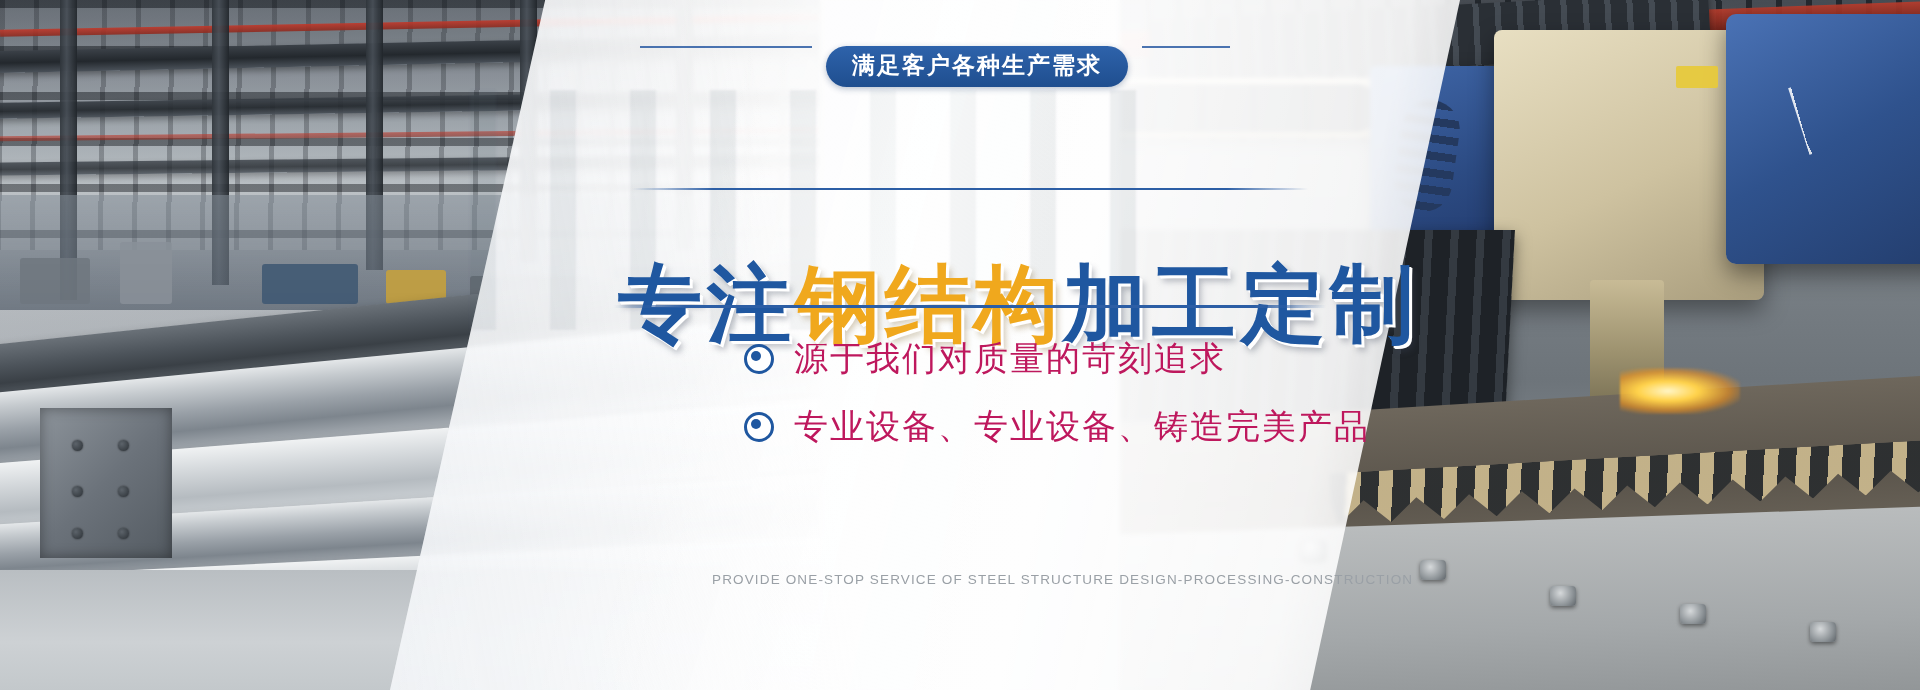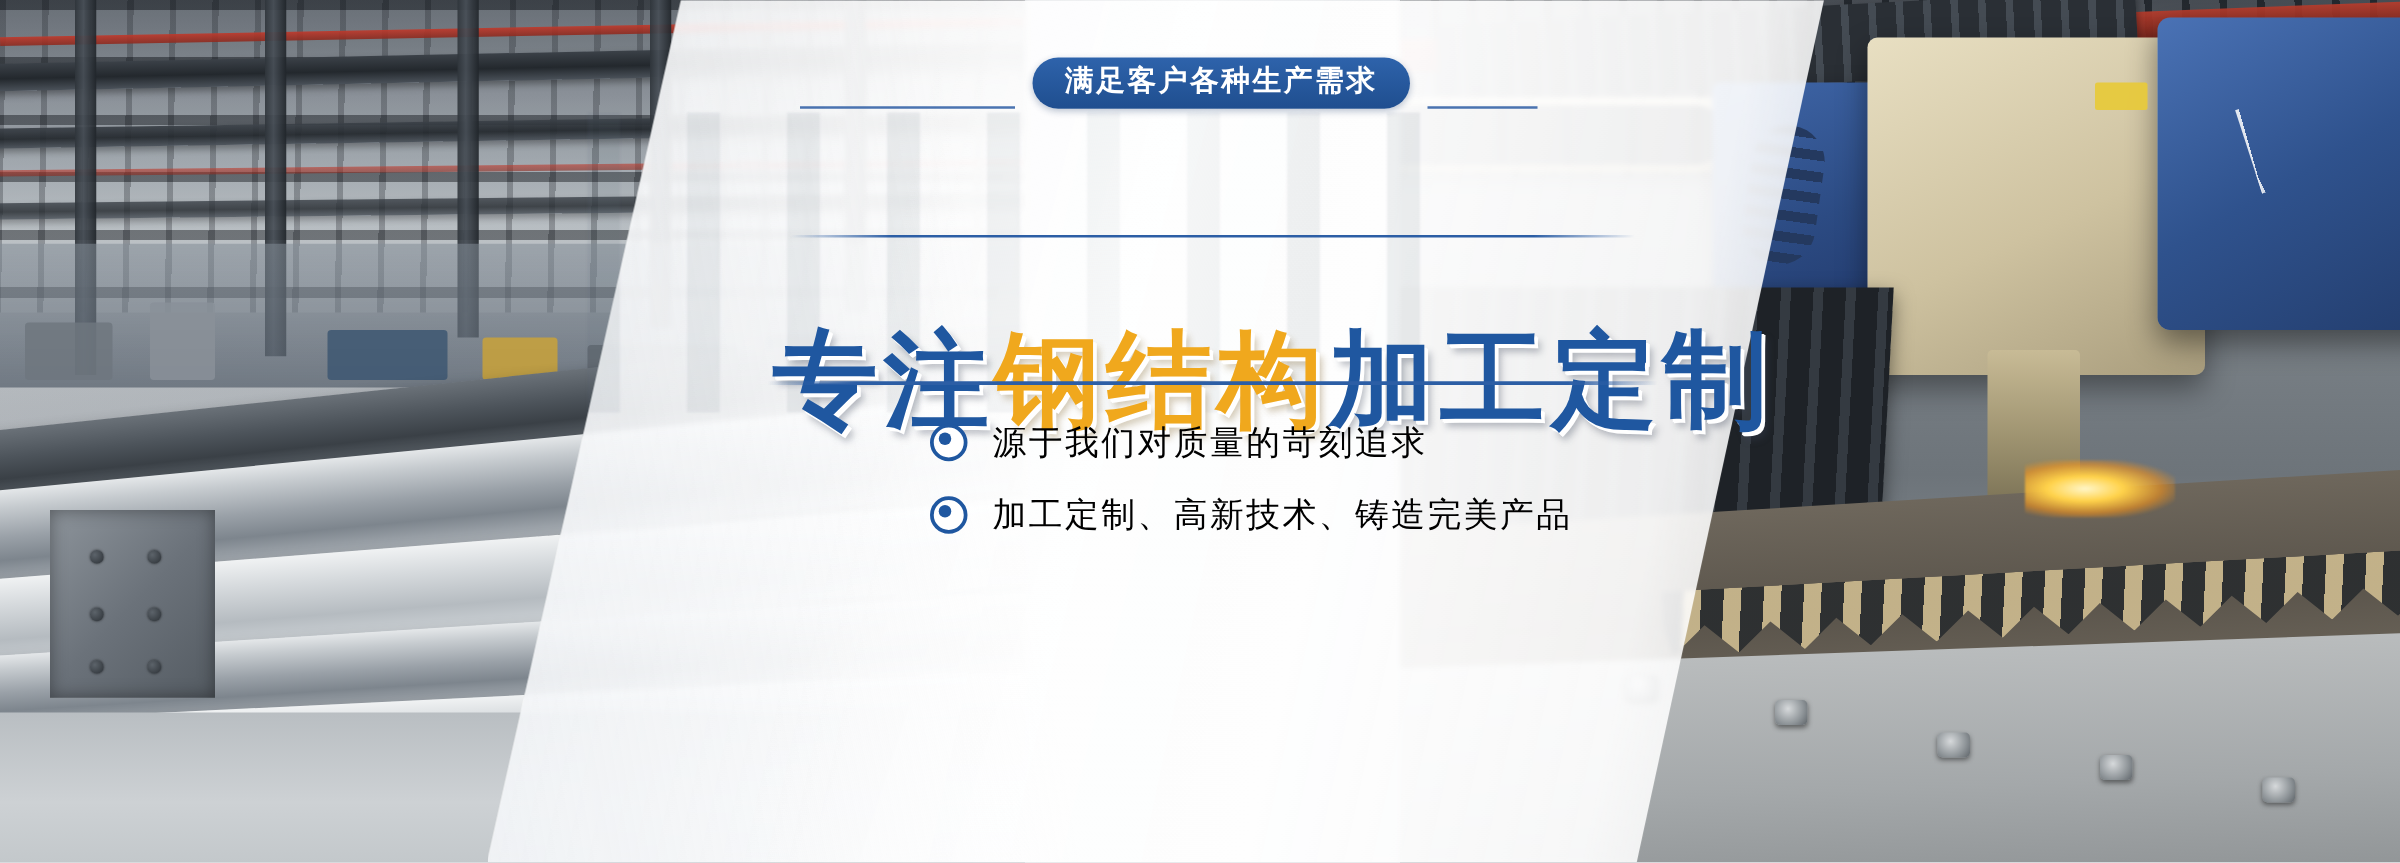--- a/index.html
+++ b/index.html
@@ -229,21 +229,21 @@
     background:repeating-linear-gradient(90deg,#5d6a7a 0 26px,transparent 26px 80px);
     filter:blur(1px);
   }
 
   
   .content{position:absolute;left:0;top:0;width:1920px;height:690px;}
 
   
   .badge-row{
     position:absolute;left:640px;top:46px;
-    display:flex;align-items:flex-end;
+    display:flex;align-items:flex-start;
   }
   .badge-line{
     height:2px;background:#2b5ca3;opacity:.85;
   }
   .badge-line.left{width:172px;}
   .badge-line.right{width:88px;}
   .badge{
     margin:0 14px;
     background:linear-gradient(180deg,#2e63ab,#1f4e8f);
     color:#fff;
@@ -285,22 +285,22 @@
     text-shadow:
       2px 2px 0 #ffffff, 3px 3px 0 #ffffff,
       5px 6px 6px rgba(120,90,30,.32);
   }
 
   
   .bullets{position:absolute;left:744px;top:336px;}
   .bullet{
     display:flex;align-items:center;
     margin-bottom:22px;
-    font-size:27px;
-    color:#000000;
+    font-size:34px;
+    color:#be185d;
     letter-spacing:2px;
     white-space:nowrap;
     font-family:"DejaVu Sans","Liberation Sans",sans-serif;
   }
   .bullet .dot{
     flex:none;
     width:24px;height:24px;border-radius:50%;
     border:3px solid #1f57a0;
     margin-right:20px;
     position:relative;
@@ -413,19 +413,20 @@
     <h1 class="headline"><span class="blue">专注</span><span class="gold">钢结构</span><span class="blue">加工定制</span></h1>
     <div class="rule-bot"></div>
 
     <div class="bullets">
       <div class="bullet">
         <span class="dot"></span>
         <span>源于我们对质量的苛刻追求</span>
       </div>
       <div class="bullet">
         <span class="dot"></span>
-        <span>加工定制、高新技术、铸造完美产品</span>
+        <span>专业设备、专业设备、铸造完美产品</span>
       </div>
     </div>
 
+    <div class="subtitle">PROVIDE ONE-STOP SERVICE OF STEEL STRUCTURE DESIGN-PROCESSING-CONSTRUCTION</div>
 
   </div>
 </div>
 
 </body></html>

